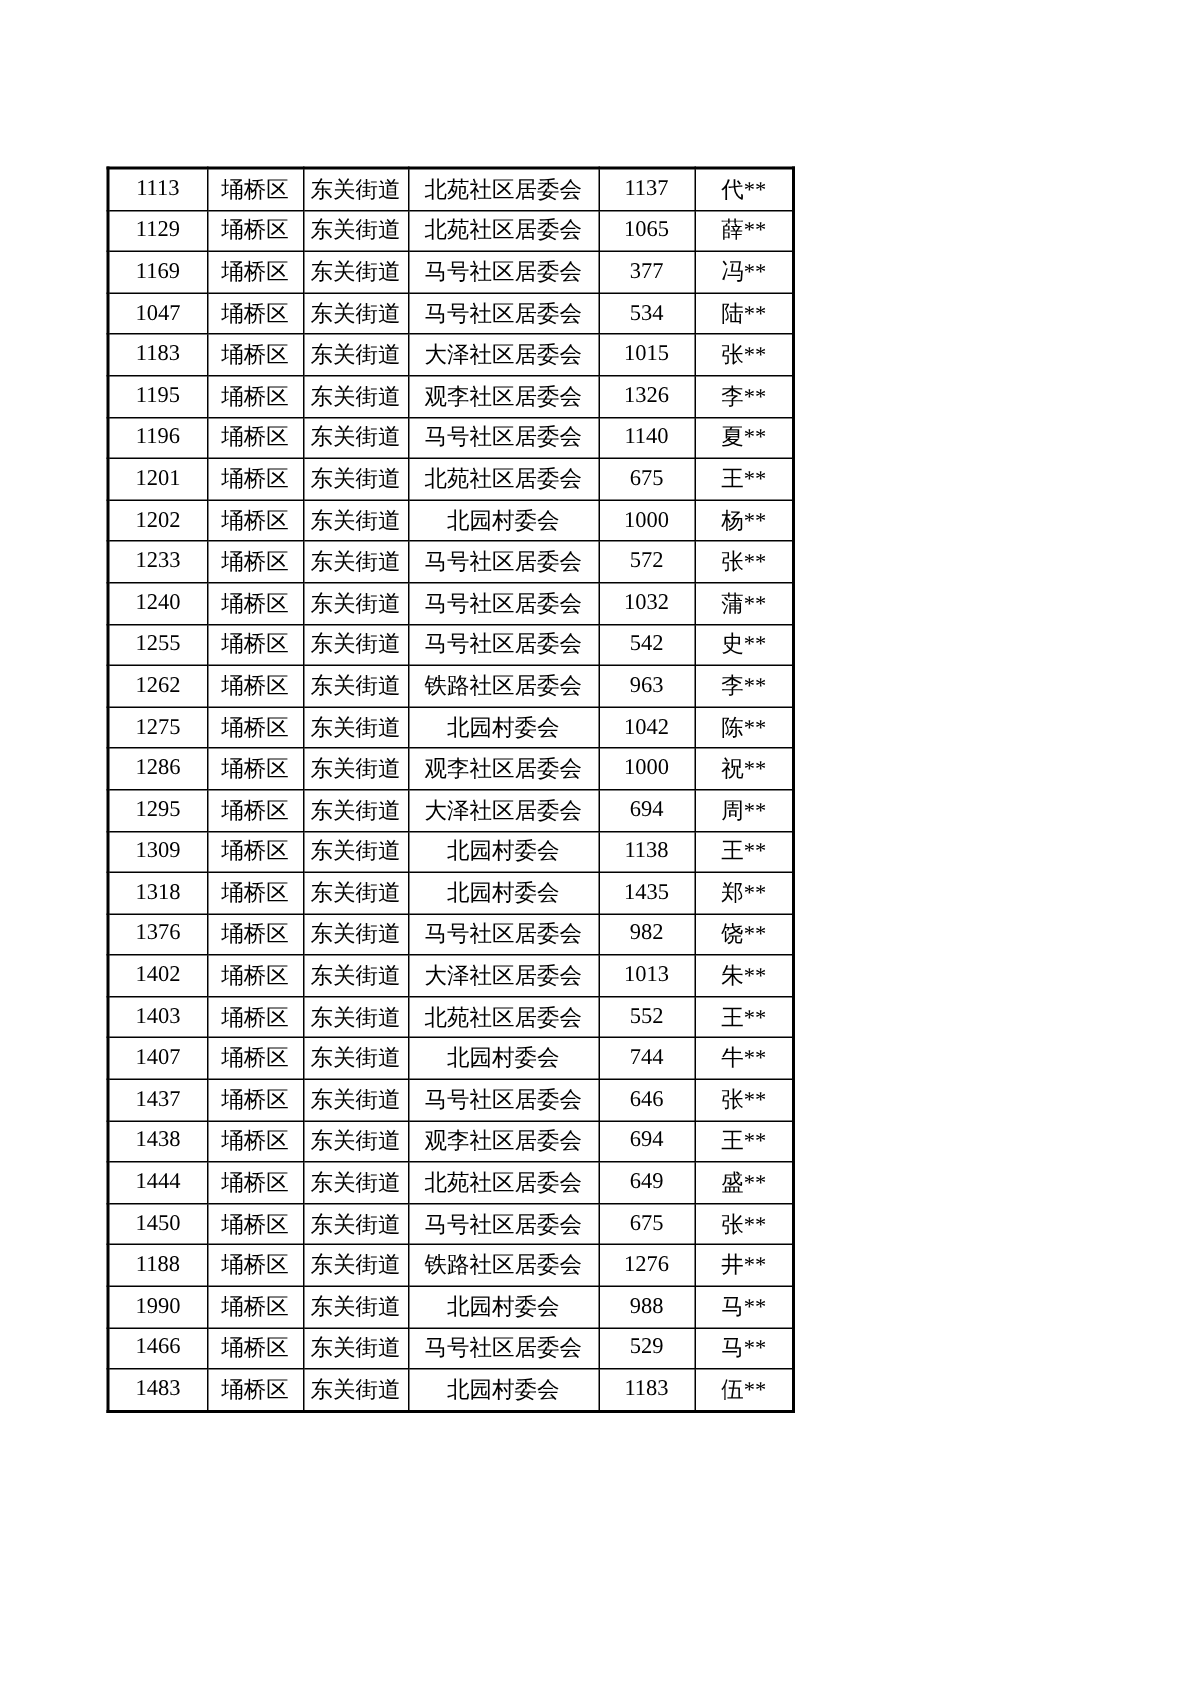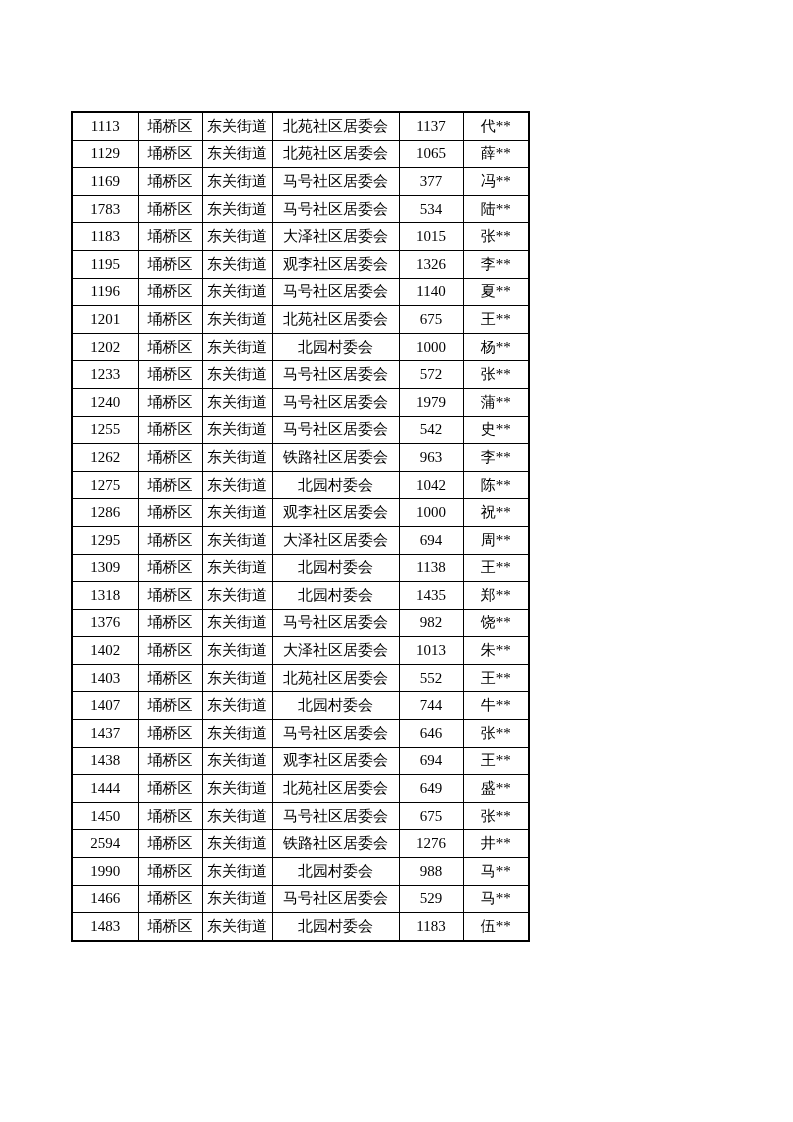--- a/index.html
+++ b/index.html
@@ -74,21 +74,21 @@
         </tr>
         <tr>
           <td>1169</td>
           <td>埇桥区</td>
           <td>东关街道</td>
           <td>马号社区居委会</td>
           <td>377</td>
           <td>冯**</td>
         </tr>
         <tr>
-          <td>1783</td>
+          <td>1047</td>
           <td>埇桥区</td>
           <td>东关街道</td>
           <td>马号社区居委会</td>
           <td>534</td>
           <td>陆**</td>
         </tr>
         <tr>
           <td>1183</td>
           <td>埇桥区</td>
           <td>东关街道</td>
@@ -134,21 +134,21 @@
           <td>东关街道</td>
           <td>马号社区居委会</td>
           <td>572</td>
           <td>张**</td>
         </tr>
         <tr>
           <td>1240</td>
           <td>埇桥区</td>
           <td>东关街道</td>
           <td>马号社区居委会</td>
-          <td>1979</td>
+          <td>1032</td>
           <td>蒲**</td>
         </tr>
         <tr>
           <td>1255</td>
           <td>埇桥区</td>
           <td>东关街道</td>
           <td>马号社区居委会</td>
           <td>542</td>
           <td>史**</td>
         </tr>
@@ -258,21 +258,21 @@
         </tr>
         <tr>
           <td>1450</td>
           <td>埇桥区</td>
           <td>东关街道</td>
           <td>马号社区居委会</td>
           <td>675</td>
           <td>张**</td>
         </tr>
         <tr>
-          <td>2594</td>
+          <td>1188</td>
           <td>埇桥区</td>
           <td>东关街道</td>
           <td>铁路社区居委会</td>
           <td>1276</td>
           <td>井**</td>
         </tr>
         <tr>
           <td>1990</td>
           <td>埇桥区</td>
           <td>东关街道</td>

